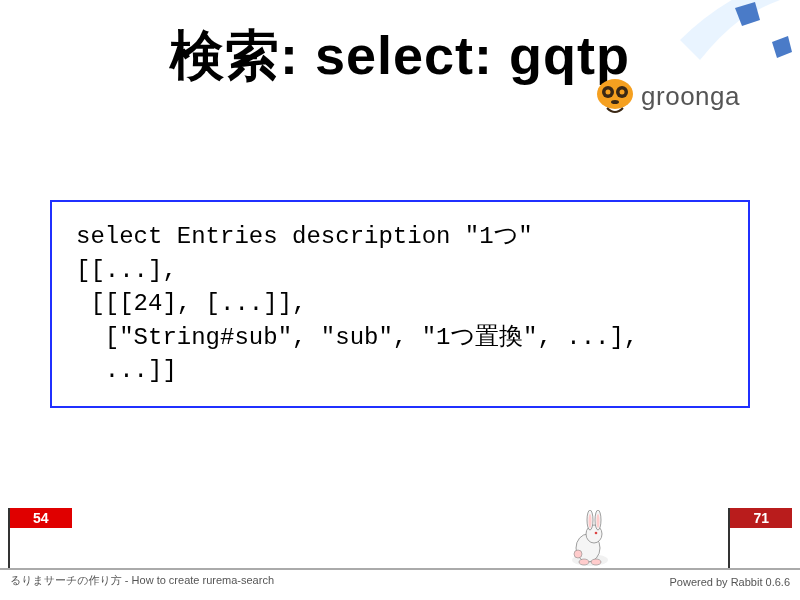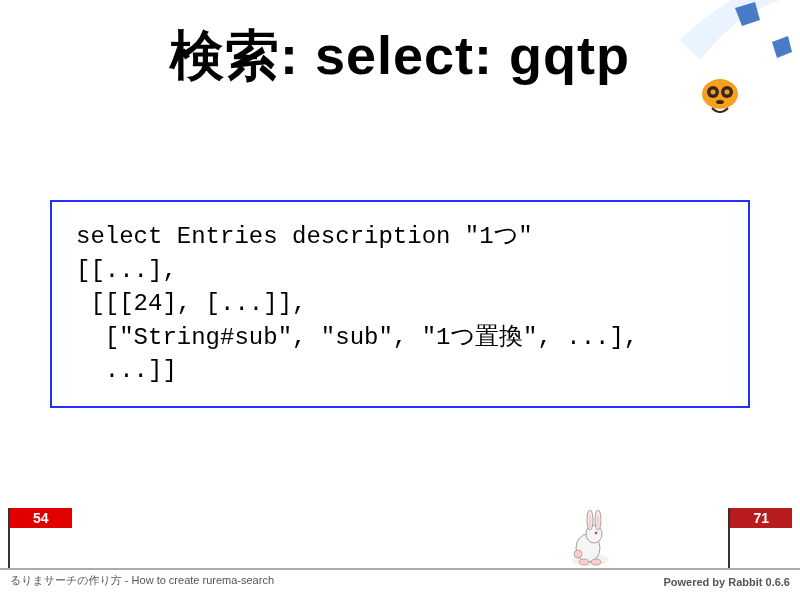--- a/index.html
+++ b/index.html
@@ -108,21 +108,21 @@
       width: 56px;
       height: 60px;
     }
     .footer-text {
       position: absolute;
       bottom: 12px;
       font-size: 11px;
       color: #555;
     }
     .footer-left { left: 10px; }
-    .footer-right { right: 10px; font-weight: bold; }
+    .footer-right { right: 10px; }
   </style>
 </head>
 <body>
 
 <div class="corner-decoration">
   <svg viewBox="0 0 140 120" width="140" height="120">
     <path d="M 140 0 L 140 10 Q 100 15 60 40 Q 40 55 20 80 L 0 60 Q 30 30 70 10 Q 100 0 140 0 Z" fill="#e0f0ff" opacity="0.7"></path>
     <path d="M 55 28 L 75 22 L 80 40 L 62 46 Z" fill="#4a7bc8"></path>
     <path d="M 92 62 L 108 56 L 112 72 L 97 78 Z" fill="#4a7bc8"></path>
   </svg>
@@ -135,20 +135,21 @@
     <svg viewBox="0 0 40 36" width="40" height="36">
       <ellipse cx="20" cy="16" rx="18" ry="15" fill="#f5a020"></ellipse>
       <circle cx="13" cy="14" r="6" fill="#3a2815"></circle>
       <circle cx="27" cy="14" r="6" fill="#3a2815"></circle>
       <circle cx="13" cy="14" r="2.5" fill="#f5a020"></circle>
       <circle cx="27" cy="14" r="2.5" fill="#f5a020"></circle>
       <ellipse cx="20" cy="24" rx="4" ry="2" fill="#3a2815"></ellipse>
       <path d="M 12 30 Q 16 34 20 34 Q 24 34 28 30" fill="none" stroke="#3a2815" stroke-width="2"></path>
     </svg>
   </span>
+  <span class="logo-text">groonga</span>
 </div>
 
 <pre class="code-box">select Entries description "1つ"
 [[...],
  [[[24], [...]],
   ["String#sub", "sub", "1つ置換", ...],
   ...]]</pre>
 
 <div class="footer-bar"></div>
 

